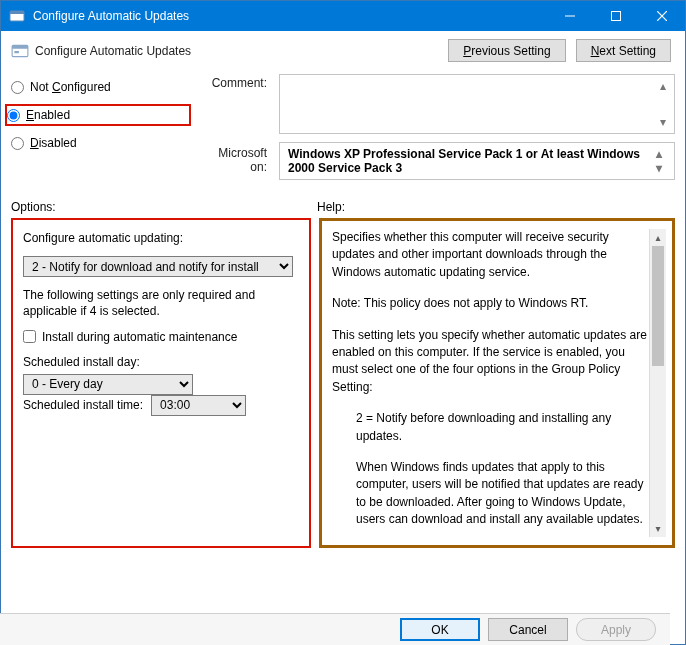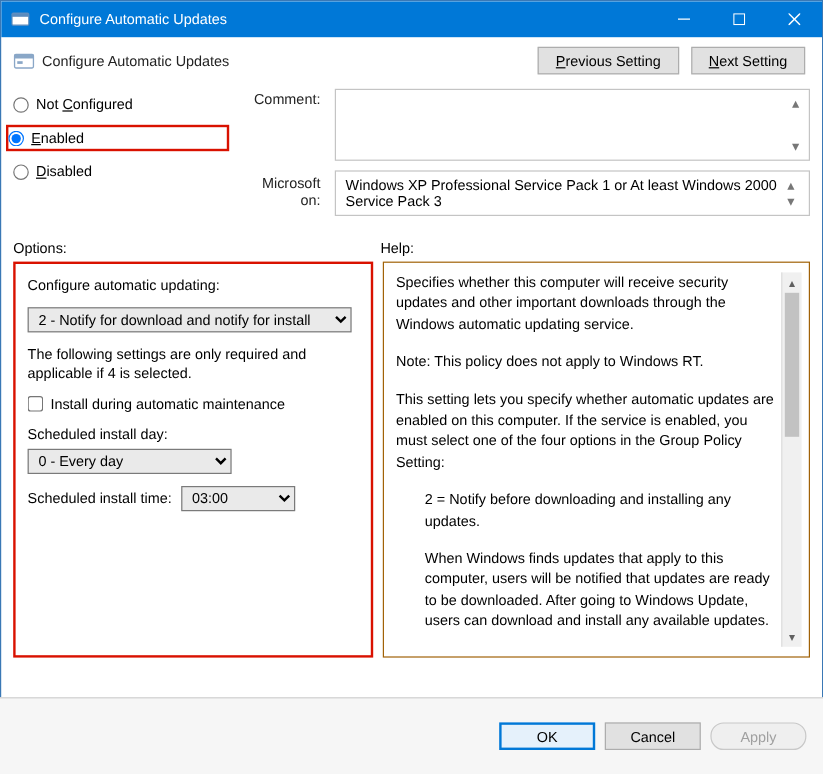--- a/index.html
+++ b/index.html
@@ -32,29 +32,29 @@
   .panes{ display:flex; gap:8px;}
   .options-pane{ width: 300px; height: 330px; border:2px solid #d91100; padding:10px 10px; overflow:hidden;}
   .options-pane .line{ margin-bottom:10px; line-height:1.35;}
   select{ background:#eaeaea; border:1px solid #7a7a7a; height:21px; padding:0 4px;}
   select.wide{ width:270px;}
   select.med{ width:170px;}
   select.sm{ width:95px;}
   .cb-row{ display:flex; align-items:center; gap:6px; margin-bottom:10px;}
   .cb-row input{ margin:0;}
   .time-row{ display:flex; align-items:center; gap:8px; margin-bottom:10px;}
-  .help-pane{ flex:1; height:330px; border:1px solid #a16207; padding:8px 6px 8px 10px; display:flex;}
+  .help-pane{ flex:1; height:330px; border:3px solid #a16207; padding:8px 6px 8px 10px; display:flex;}
   .help-text{ flex:1; overflow:hidden; line-height:1.45;}
   .help-text p{ margin:0 0 14px 0;}
   .help-text p.indent{ padding-left:24px;}
   .scrollbar{ width:17px; background:#f0f0f0; display:flex; flex-direction:column; border-left:1px solid #ddd;}
   .scrollbar .sbtn{ height:17px; display:flex; align-items:center; justify-content:center; color:#606060; font-size:10px;}
   .scrollbar .track{ flex:1; position:relative;}
   .scrollbar .thumb{ position:absolute; left:2px; right:2px; top:0; height:120px; background:#c2c2c2;}
-  .footer{ position:absolute; bottom:0; left:0; right:0; height:64px; border-top:1px solid #d0d0d0; display:flex; align-items:center; justify-content:flex-end; padding-right:14px; gap:8px; background:#f6f6f6;padding-left:22px;}
+  .footer{ position:absolute; bottom:0; left:0; right:16px; height:32px; border-top:1px solid #d0d0d0; display:flex; align-items:center; justify-content:flex-end; padding-right:14px; gap:8px; background:#f6f6f6;padding-left:22px;}
   .u{ text-decoration: underline; }
 </style>
 </head>
 <body>
 
 <div class="titlebar">
   <span class="icon">
     <svg width="16" height="16" viewBox="0 0 16 16">
         <rect x="1" y="3" width="14" height="10" rx="1" fill="#fff" stroke="#5b8bbd"></rect>
         <rect x="1" y="3" width="14" height="3" fill="#5b8bbd"></rect>
@@ -120,21 +120,21 @@
         <div class="comment-area" style="flex:1; display:flex;">
           <div style="flex:1"></div>
           <div class="mini-scroll">
               <span>▴</span>
               <span>▾</span>
             </div>
         </div>
       </div>
       <div style="display:flex; gap:6px;">
         <div class="label-col" style="width:72px; padding-top:12px;">Microsoft on:</div>
-        <div class="supported-box" style="flex:1;">
+        <div class="supported-box" style="flex:1;font-weight:bold;">
           <div class="txt">Windows XP Professional Service Pack 1 or At least Windows 2000 Service Pack 3</div>
           <div class="mini-scroll">
               <span>▴</span>
               <span>▾</span>
             </div>
         </div>
       </div>
     </div>
   </div>
 
@@ -148,21 +148,21 @@
       <div class="line">Configure automatic updating:</div>
       <select class="wide line">
         <option>2 - Notify for download and notify for install</option>
       </select>
       <div class="line">The following settings are only required and applicable if 4 is selected.</div>
       <label class="cb-row">
         <input type="checkbox" style="">
         <span>Install during automatic maintenance</span>
       </label>
       <div class="line" style="margin-bottom:4px">Scheduled install day:</div>
-      <select class="med" style="margin-bottom:10px">
+      <select class="med" style="">
         <option>0 - Every day</option>
       </select>
       <div class="time-row">
         <span>Scheduled install time:</span>
         <select class="sm">
           <option>03:00</option>
         </select>
       </div>
     </div>
 

